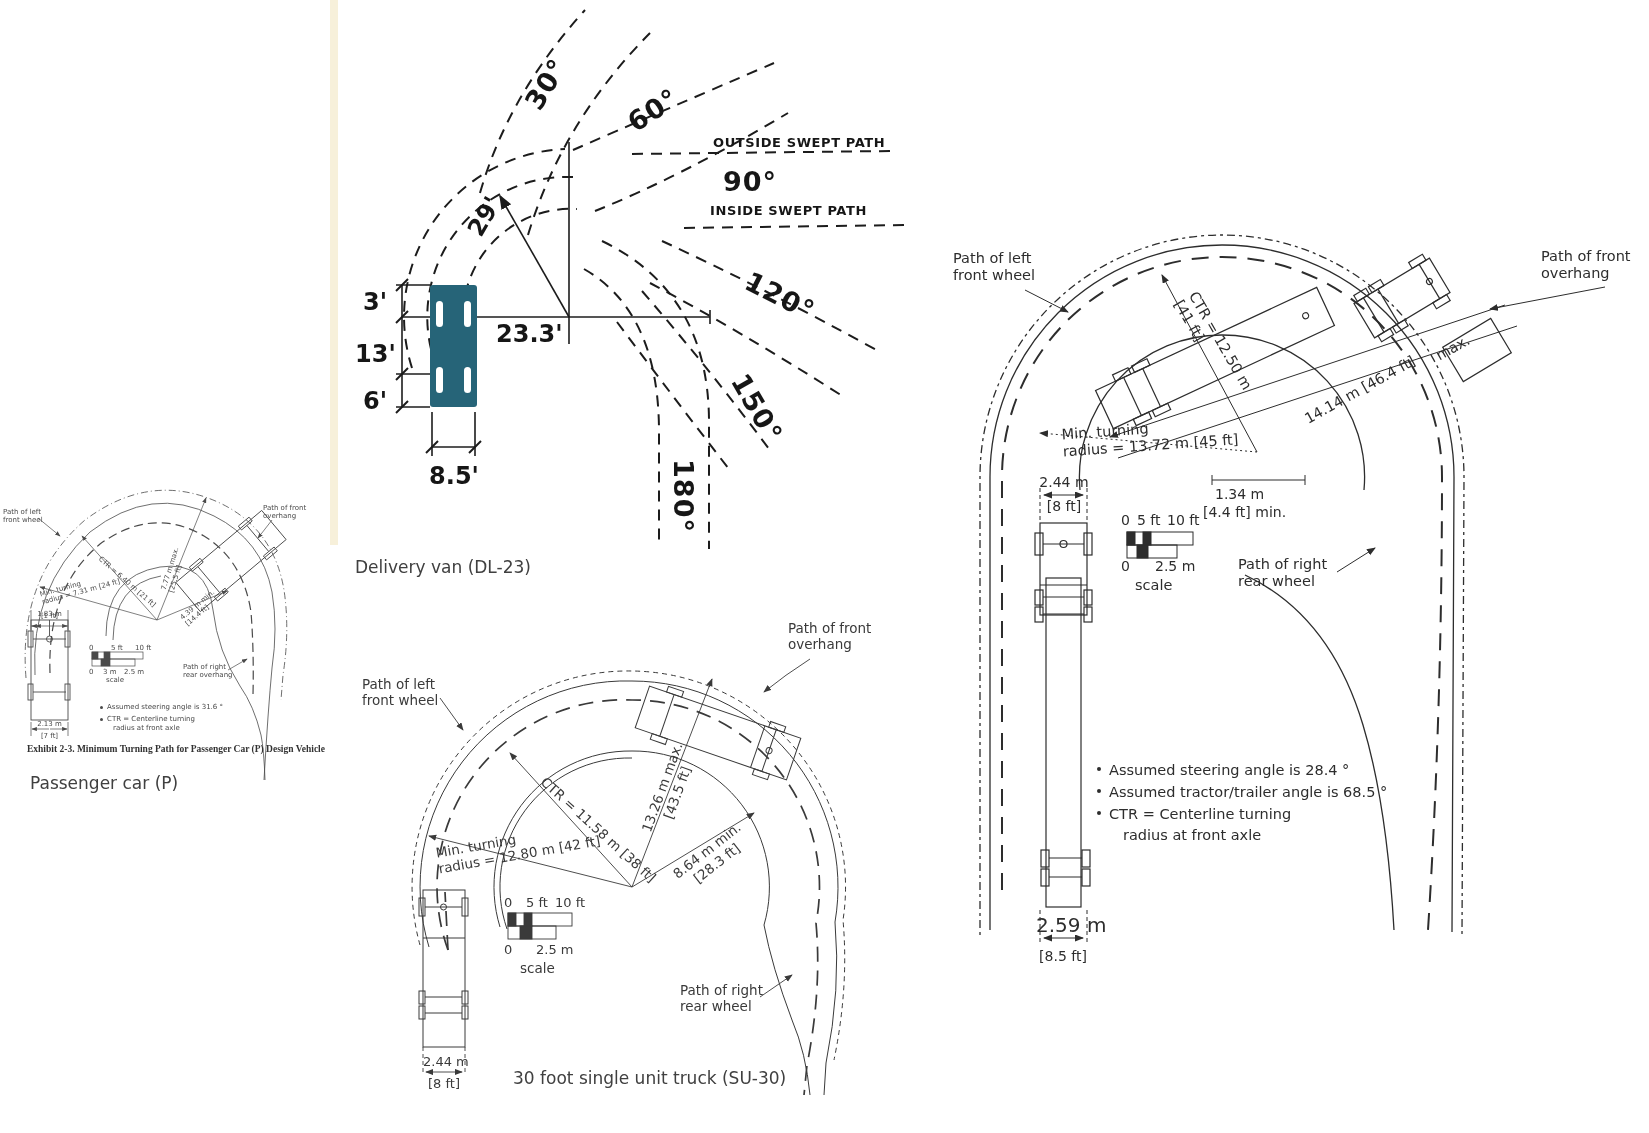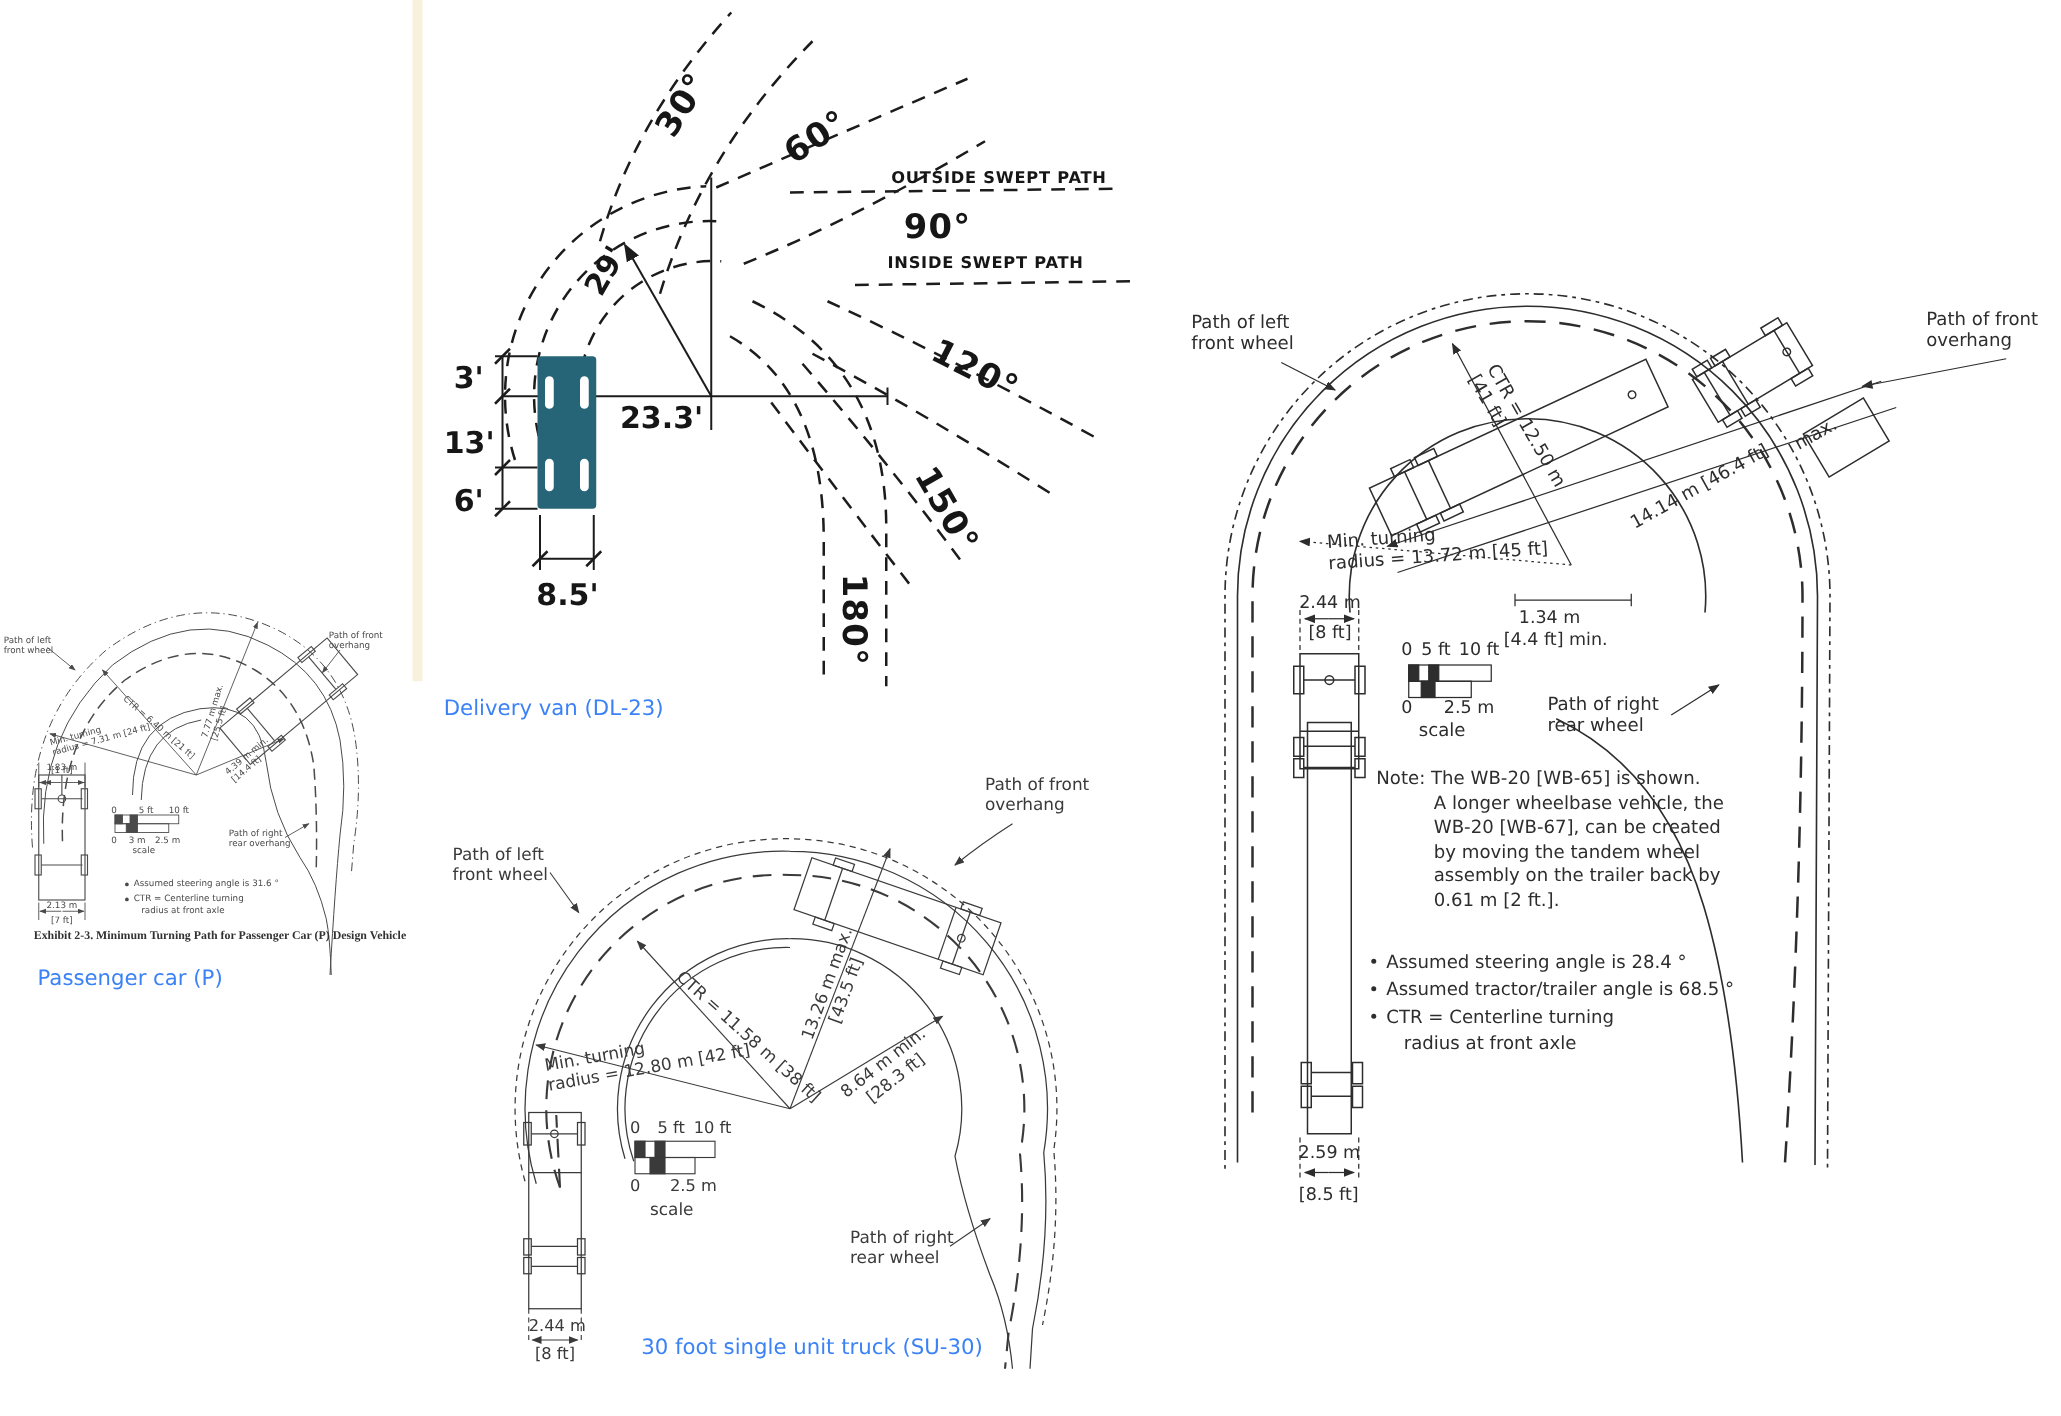--- a/index.html
+++ b/index.html
@@ -11,21 +11,21 @@
   #canvas{position:relative;width:1649px;height:1133px;background:var(--paper);overflow:hidden}
   .panel{position:absolute}
   .panel svg{position:absolute;left:0;top:0;overflow:visible}
   svg *{fill:none}
   .lbl{position:absolute;white-space:nowrap;line-height:1.15;color:var(--ink)}
   .ctr{transform-origin:center}
   .wrap{white-space:normal}
   .dl-angle{font-size:27px;font-weight:bold;letter-spacing:1px;color:#161616}
   .dl-dim{font-size:24px;font-weight:bold;color:#161616}
   .dl-path{font-size:13px;font-weight:bold;letter-spacing:.6px;color:#161616}
-  .caption{font-size:17px;color:#3b82f6}
+  .caption{font-size:17px;color:#404040}
   .p-lbl{font-size:7px;color:var(--scanP)}
   .p-exhibit{font-family:"Liberation Serif",serif;font-size:9.5px;font-weight:bold;color:#323232}
   .su-lbl{font-size:13.5px;color:var(--scanS)}
   .wb-lbl{font-size:14.5px;color:var(--scanW)}
   .c{text-align:center}
   .vanfill{fill:var(--teal)}
   .slot{fill:#fff}
   .tealfill{fill:var(--teal)}
   .inkst{stroke:var(--ink)}
   .pst{stroke:var(--scanP)}
@@ -418,34 +418,26 @@
     <div class="lbl wb-lbl c" style="left:133px;top:308px;width:52px;font-size:14px">[8 ft]</div>
     <div class="lbl wb-lbl" style="left:310px;top:296px;font-size:14px">1.34 m</div>
     <div class="lbl wb-lbl" style="left:298px;top:314px;font-size:14px">[4.4 ft] min.</div>
     <div class="lbl wb-lbl" style="left:216px;top:322px;font-size:14px">0</div>
     <div class="lbl wb-lbl" style="left:232px;top:322px;font-size:14px">5 ft</div>
     <div class="lbl wb-lbl" style="left:262px;top:322px;font-size:14px">10 ft</div>
     <div class="lbl wb-lbl" style="left:216px;top:368px;font-size:14px">0</div>
     <div class="lbl wb-lbl" style="left:250px;top:368px;font-size:14px">2.5 m</div>
     <div class="lbl wb-lbl" style="left:230px;top:387px">scale</div>
     <div class="lbl wb-lbl wrap" style="left:333px;top:366px;width:110px">Path of right rear wheel</div>
-    <div class="lbl wb-lbl" style="left:196px;top:424px;line-height:1.35">
-      <div>Note: The WB-20 [WB-65] is shown.</div>
-      <div class="note-ind">A longer wheelbase vehicle, the</div>
-      <div class="note-ind">WB-20 [WB-67], can be created</div>
-      <div class="note-ind">by moving the tandem wheel</div>
-      <div class="note-ind">assembly on the trailer back by</div>
-      <div class="note-ind">0.61 m [2 ft.].</div>
-    </div>
     <div class="wdot" style="left:192px;top:577px"></div>
     <div class="wdot" style="left:192px;top:599px"></div>
     <div class="wdot" style="left:192px;top:621px"></div>
     <div class="lbl wb-lbl" style="left:204px;top:570px;line-height:1.5">
       <div>Assumed steering angle is 28.4 °</div>
       <div>Assumed tractor/trailer angle is 68.5 °</div>
       <div>CTR = Centerline turning</div>
       <div class="b-ind">radius at front axle</div>
     </div>
-    <div class="lbl wb-lbl c" style="left:131px;top:724px;width:55px;font-size:14px">2.59 m</div>
+    <div class="lbl wb-lbl c" style="left:131px;top:724px;width:55px;font-size:20px">2.59 m</div>
     <div class="lbl wb-lbl c" style="left:128px;top:758px;width:60px;font-size:14px">[8.5 ft]</div>
   </div>
 
 </div>
 
 </body></html>

